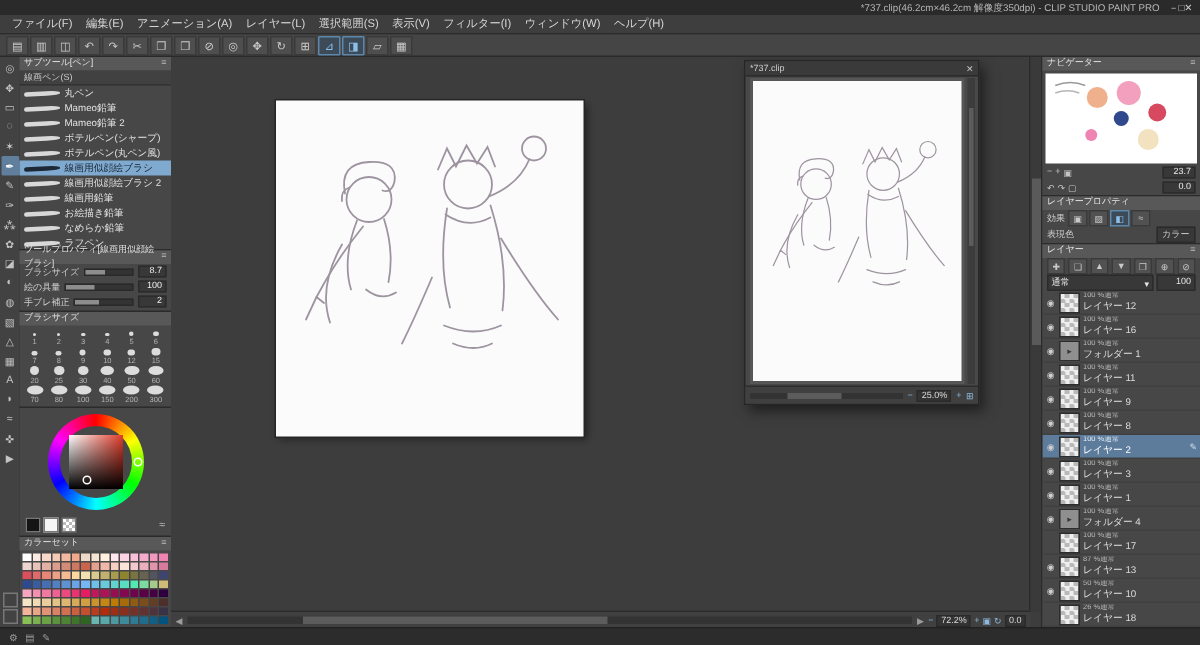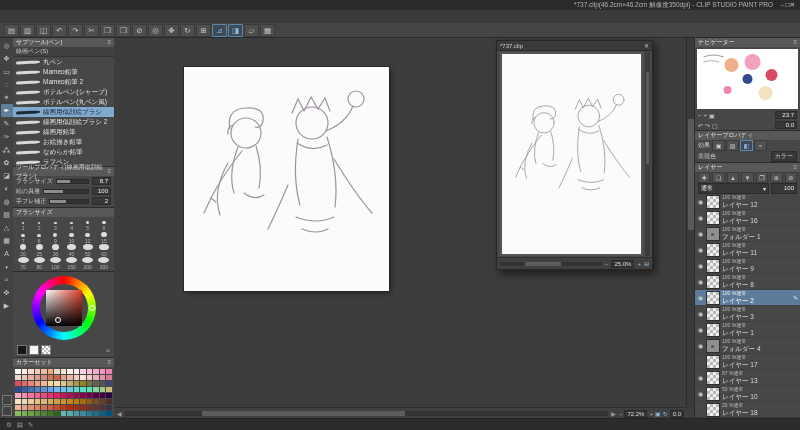--- a/index.html
+++ b/index.html
@@ -156,20 +156,31 @@
   </defs>
 </svg>
 
 <div id="app">
 
   <div class="titlebar">
     <span>*737.clip(46.2cm×46.2cm 解像度350dpi) - CLIP STUDIO PAINT PRO</span>
     <span id="winbtns"><span class="winbtn">－</span><span class="winbtn">□</span><span class="winbtn">✕</span></span>
   </div>
 
+  <div class="menubar" id="menubar">
+      <span class="menu-item">ファイル(F)</span>
+      <span class="menu-item">編集(E)</span>
+      <span class="menu-item">アニメーション(A)</span>
+      <span class="menu-item">レイヤー(L)</span>
+      <span class="menu-item">選択範囲(S)</span>
+      <span class="menu-item">表示(V)</span>
+      <span class="menu-item">フィルター(I)</span>
+      <span class="menu-item">ウィンドウ(W)</span>
+      <span class="menu-item">ヘルプ(H)</span>
+    </div>
 
   <div class="toolbar" id="cmdbar">
       <span class="tbtn">▤</span>
       <span class="tbtn">▥</span>
       <span class="tbtn">◫</span>
       <span class="tbtn">↶</span>
       <span class="tbtn">↷</span>
       <span class="tbtn">✂</span>
       <span class="tbtn">❐</span>
       <span class="tbtn">❒</span>

